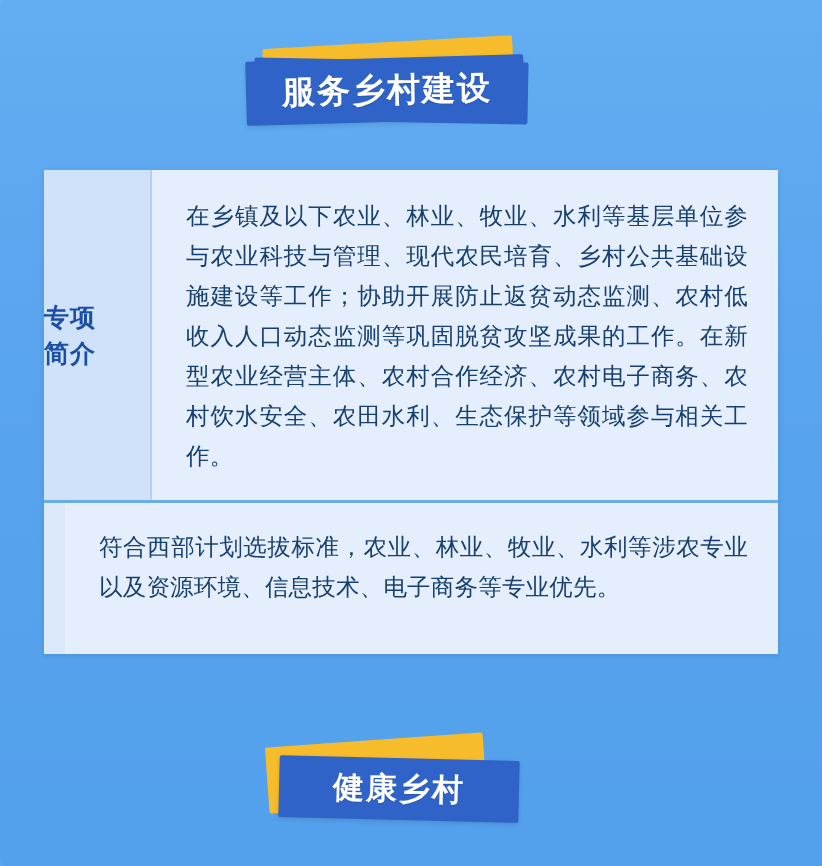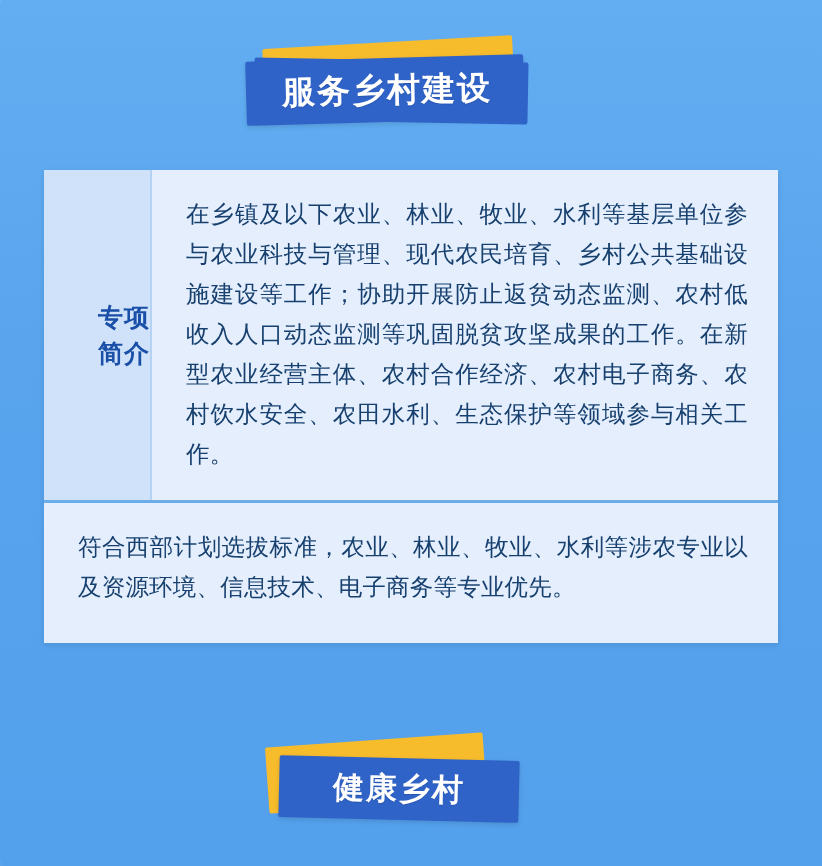--- a/index.html
+++ b/index.html
@@ -131,21 +131,21 @@
   }
   .row + .row {
     border-top: 3px solid #6aade9;
   }
   .row-label {
     width: 106px;
     flex: 0 0 106px;
     background: #cfe2fa;
     display: flex;
     align-items: center;
-    justify-content: flex-end;
+    justify-content: flex-start;
     border-right: 2px solid #b6d2f3;
   }
   .row-label-text {
     color: #1a4fa8;
     font-weight: bold;
     font-size: 25px;
     line-height: 36px;
     text-align: center;
     letter-spacing: 1px;
   }
@@ -154,23 +154,23 @@
     background: #e4eefc;
     padding: 26px 30px 26px 34px;
   }
   .row-body-text {
     color: #17406f;
     font-size: 23.5px;
     line-height: 40px;
     text-align: justify;
     letter-spacing: 0.2px;
   }
-  #row-intro .row-body { padding-bottom: 24px; font-family: Liberation Mono, monospace; }
+  #row-intro .row-body { padding-bottom: 24px; }
   #row-intro .row-body-text { }
-  #row-criteria .row-body { padding-top: 24px; padding-bottom: 36px; }
+  #row-criteria .row-body { padding-top: 24px; padding-bottom: 47px; margin-left: 21px; }
 </style>
 </head>
 <body>
 
 <div class="bg-texture"></div>
 
 <div class="banner" id="banner-top">
   <div class="banner-inner">
     <div class="banner-yellow"></div>
     <div class="banner-blue"></div>

